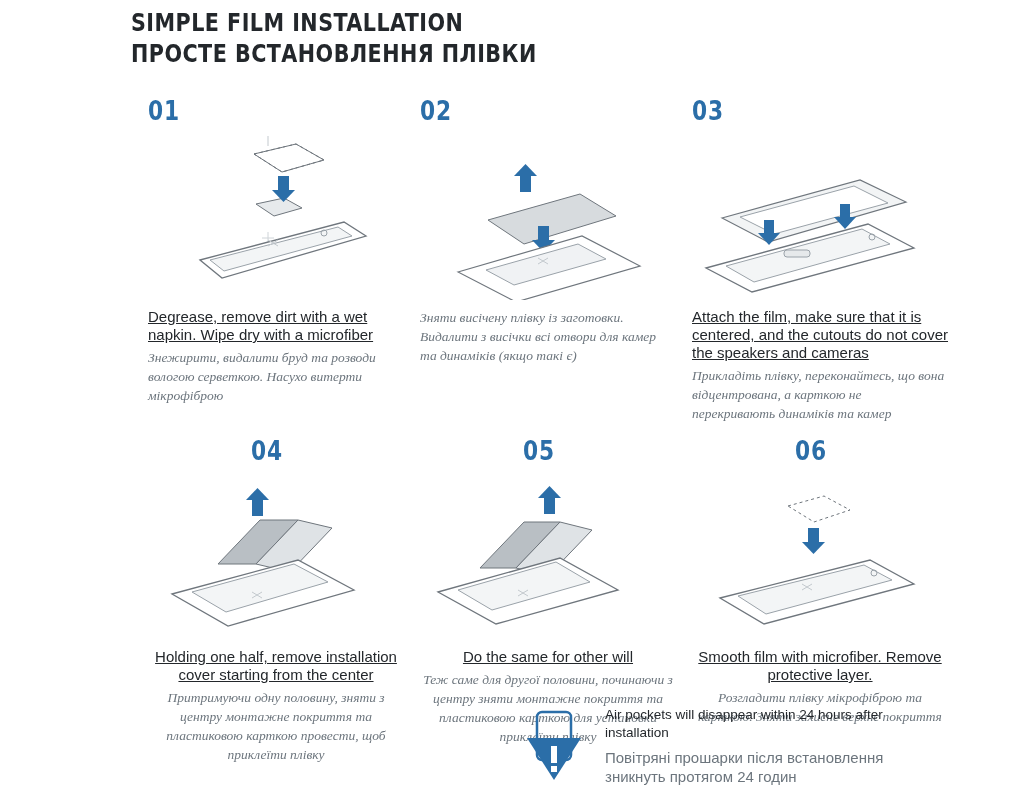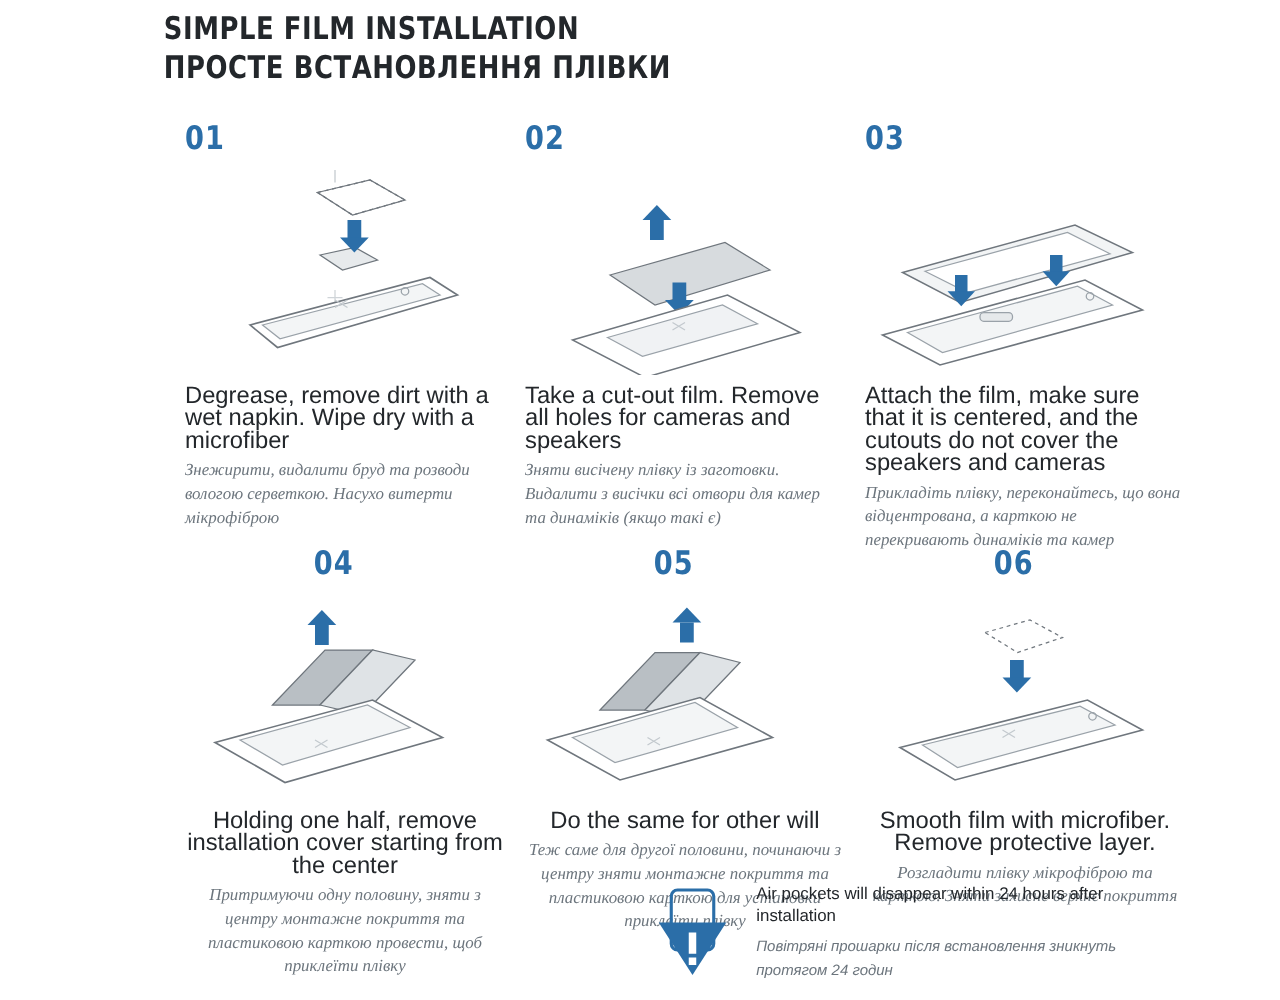--- a/index.html
+++ b/index.html
@@ -55,32 +55,32 @@
     transform:scaleX(0.93);
     transform-origin:left center;
   }
   .art{
     height:168px;
     position:relative;
     margin-bottom:8px;
   }
   .art svg{position:absolute;left:0;top:0;}
   .txt-en{
-    font-size:19px;line-height:18px;color:#23272b;margin:0 0 4px 0;
+    font-size:15px;line-height:18px;color:#23272b;margin:0 0 4px 0;text-decoration:underline;
   }
   .txt-uk{
     font-size:13.5px;line-height:19px;color:#6c757d;font-style:italic;margin:0;font-family:Liberation Serif, serif;
   }
   .footer{
     position:absolute;left:519px;top:706px;width:420px;
     display:flex;align-items:flex-start;gap:16px;
   }
   .footer .warn{flex:0 0 auto;margin-top:2px;}
   .footer .ftxt-en{font-size:13.5px;line-height:18px;color:#23272b;margin:0 0 6px 0;font-weight:normal;}
-  .footer .ftxt-uk{font-size:12px;line-height:19px;color:#6c757d;font-style:italic;margin:0;}
+  .footer .ftxt-uk{font-size:15px;line-height:19px;color:#6c757d;margin:0;}
   .row2{margin-top:14px;}
 </style>
 </head>
 <body>
 
 <div class="left-rule"></div>
 
 <div class="header">
   <h1>SIMPLE FILM INSTALLATION</h1>
   <h2>ПРОСТЕ ВСТАНОВЛЕННЯ ПЛІВКИ</h2>
@@ -140,21 +140,20 @@
           <polygon points="112,108 135,108 123.5,120"></polygon>
         </g>
 
         <polygon points="38,140 162,104 220,134 96,170" fill="#ffffff" stroke="#6f767d" stroke-width="1.2"></polygon>
         <polygon points="66,138 158,112 186,127 94,153" fill="#f0f2f4" stroke="#9aa2a9" stroke-width="1"></polygon>
         <g stroke="#c3c9ce" stroke-width="1">
           <path d="M118 126 l10 6 M128 126 l-10 6"></path>
         </g>
       </svg>
     </div>
-    <p class="txt-en">Take a cut-out film. Remove all holes for cameras and speakers</p>
     <p class="txt-uk">Зняти висічену плівку із заготовки. Видалити з висічки всі отвори для камер та динаміків (якщо такі є)</p>
   </div>
 
   <div class="cell">
     <div class="step-num">03</div>
     <div class="art">
       <svg width="256" height="168" viewBox="0 0 256 168">
 
         <polygon points="30,86 168,48 214,70 76,110" fill="#f2f4f5" stroke="#6f767d" stroke-width="1.2"></polygon>
         <polygon points="48,85 162,54 196,71 82,102" fill="#ffffff" stroke="#9aa2a9" stroke-width="1"></polygon>

